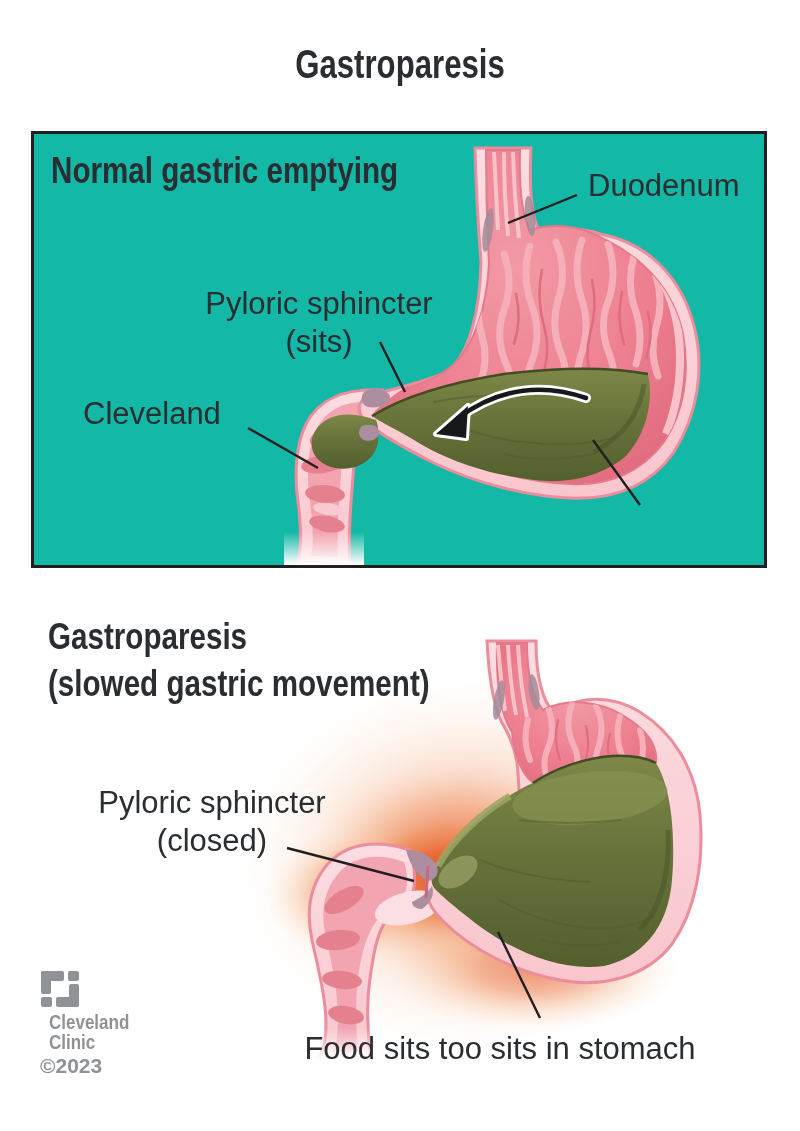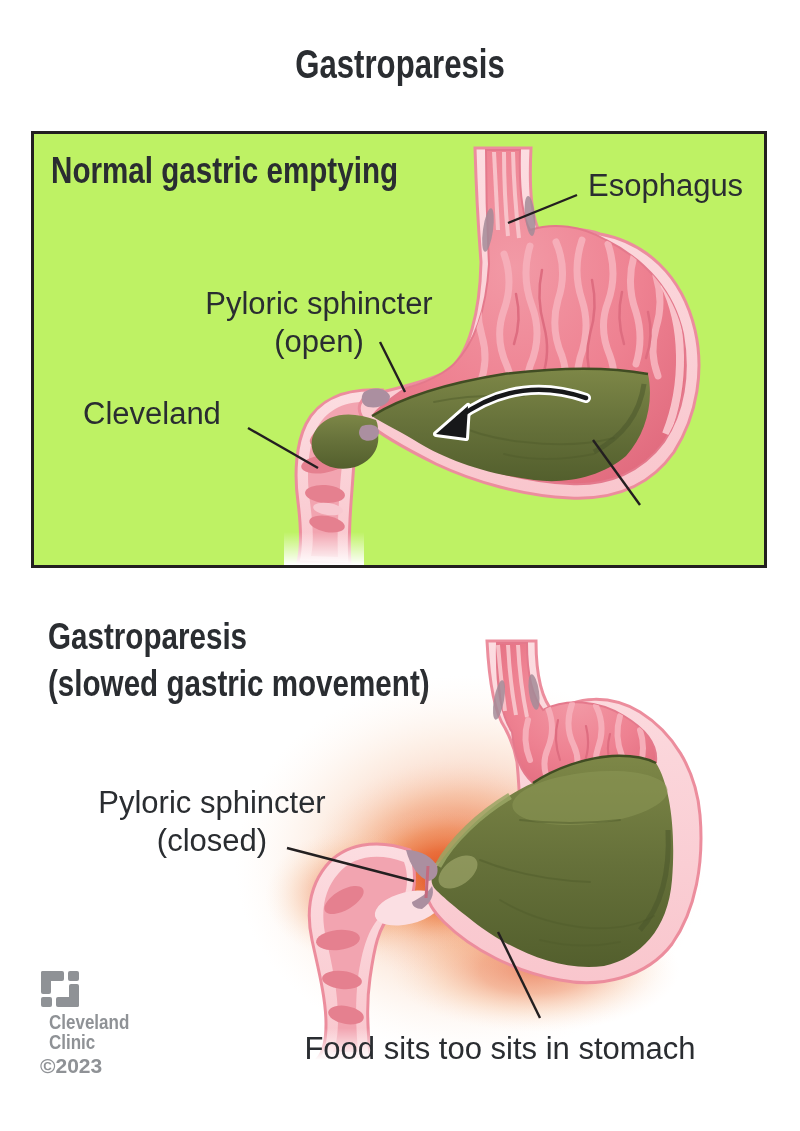--- a/index.html
+++ b/index.html
@@ -2,21 +2,21 @@
 <html><head>
 <meta charset="utf-8">
 <style>
   html,body{margin:0;padding:0;background:#fff;}
   .page{position:relative;width:800px;height:1131px;background:#ffffff;overflow:hidden;
         font-family:"Liberation Sans",sans-serif;color:#2a2d31;}
   .title{position:absolute;left:0;top:41px;width:800px;text-align:center;
          font-size:41px;font-weight:700;letter-spacing:0;
          transform:scaleX(.76);transform-origin:50% 0;white-space:nowrap;}
   .panel{position:absolute;left:31px;top:131px;width:736px;height:437px;
-         border:3px solid #231f20;box-sizing:border-box;background:#bef264;}
+         border:3px solid #231f20;box-sizing:border-box;background:#14b8a6;}
   .h1{position:absolute;left:17px;top:16px;font-size:37px;font-weight:700;line-height:1.15;
       transform:scaleX(.80);transform-origin:0 0;white-space:nowrap;}
   .h2{position:absolute;left:48px;top:613px;font-size:37px;font-weight:700;line-height:47px;
       transform:scaleX(.80);transform-origin:0 0;white-space:nowrap;}
   .lbl{position:absolute;font-size:31px;font-weight:400;line-height:38px;color:#2a2d31;white-space:nowrap;}
   .ctr{text-align:center;}
   .illu{position:absolute;}
   .logo{position:absolute;left:40px;top:970px;width:120px;text-align:left;color:#8f9296;}
   .logo .mark{display:inline-block;}
   .brand{font-size:20px;font-weight:700;line-height:20px;transform:scaleX(.85);transform-origin:50% 0;}
@@ -151,24 +151,24 @@
       </g>
 
       <g stroke="#231f20" stroke-width="2.4">
         <line x1="543" y1="61" x2="474" y2="89"></line>
         <line x1="346" y1="208" x2="371" y2="258"></line>
         <line x1="214" y1="294" x2="284" y2="334"></line>
         <line x1="559" y1="306" x2="606" y2="371"></line>
       </g>
     </svg>
 
-    <div class="lbl" style="left:554px;top:33px;">Esophagus</div>
+    <div class="lbl" style="left:554px;top:33px;">Duodenum</div>
     <div class="lbl ctr" style="left:165px;top:151px;width:240px;">
       <div>Pyloric sphincter</div>
-      <div>(open)</div>
+      <div>(sits)</div>
     </div>
     <div class="lbl" style="left:49px;top:261px;">Cleveland</div>
   </div>
 
   <div class="h2">
     <div>Gastroparesis</div>
     <div>(slowed gastric movement)</div>
   </div>
 
   <svg class="illu" style="left:0;top:600px;" width="800" height="531" viewBox="0 0 800 531">

